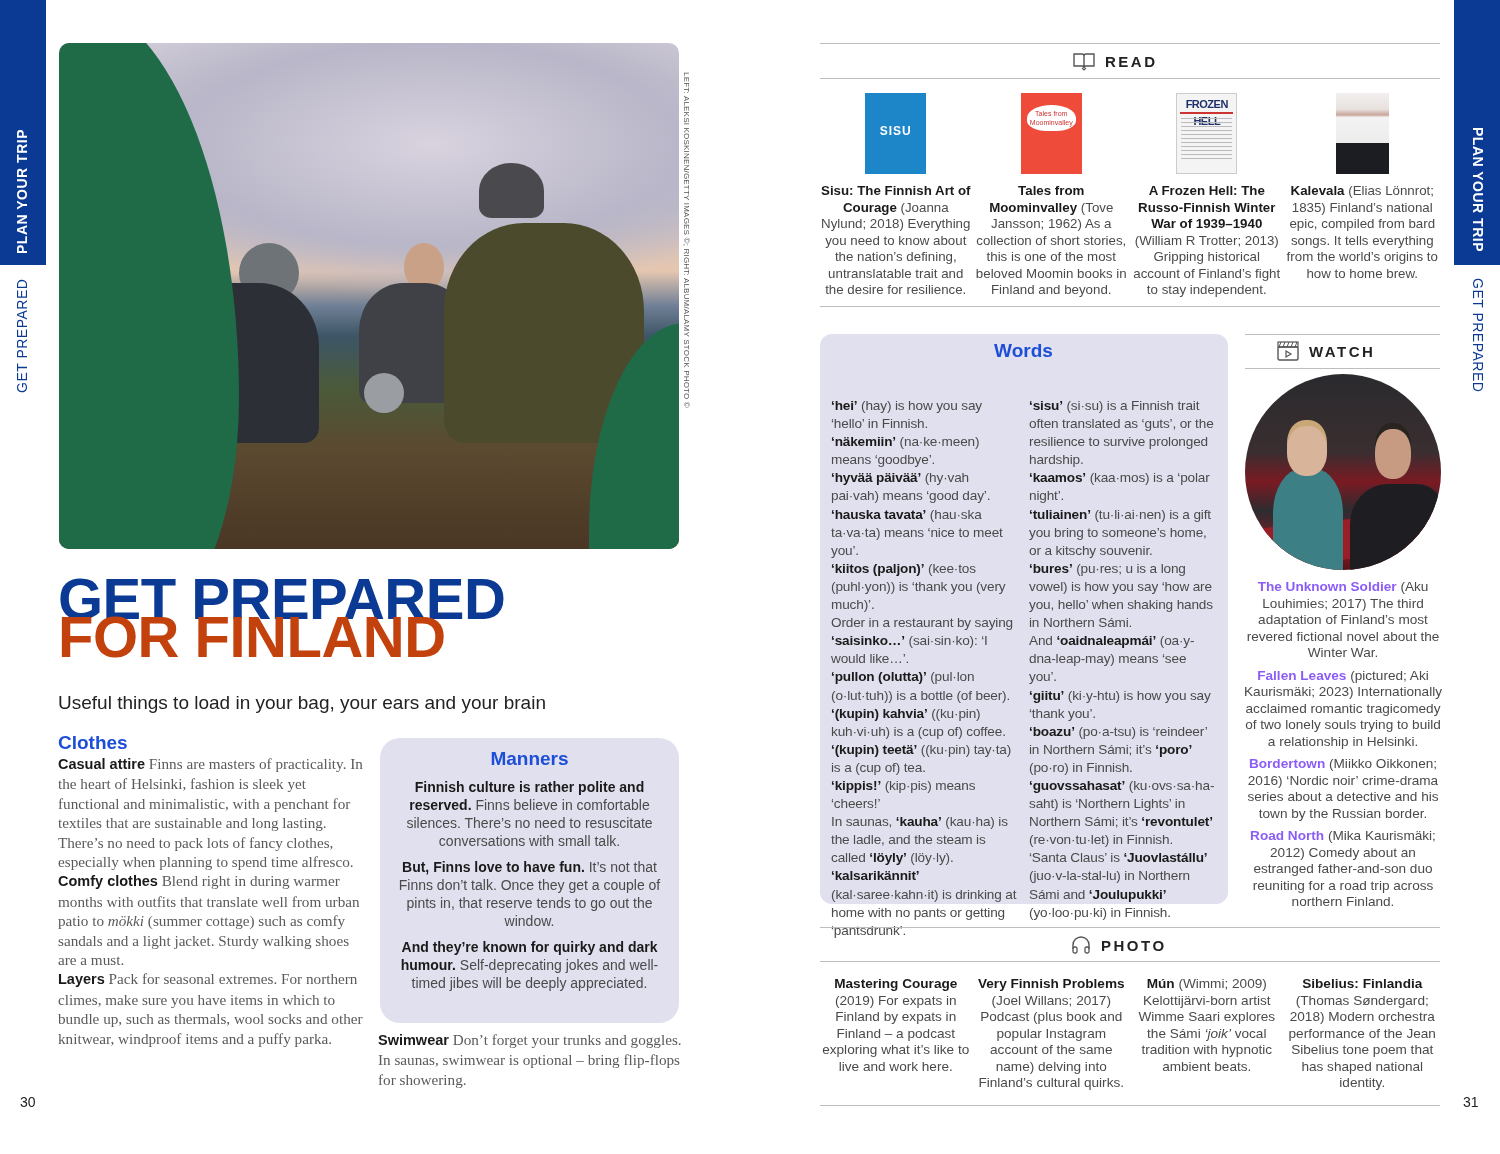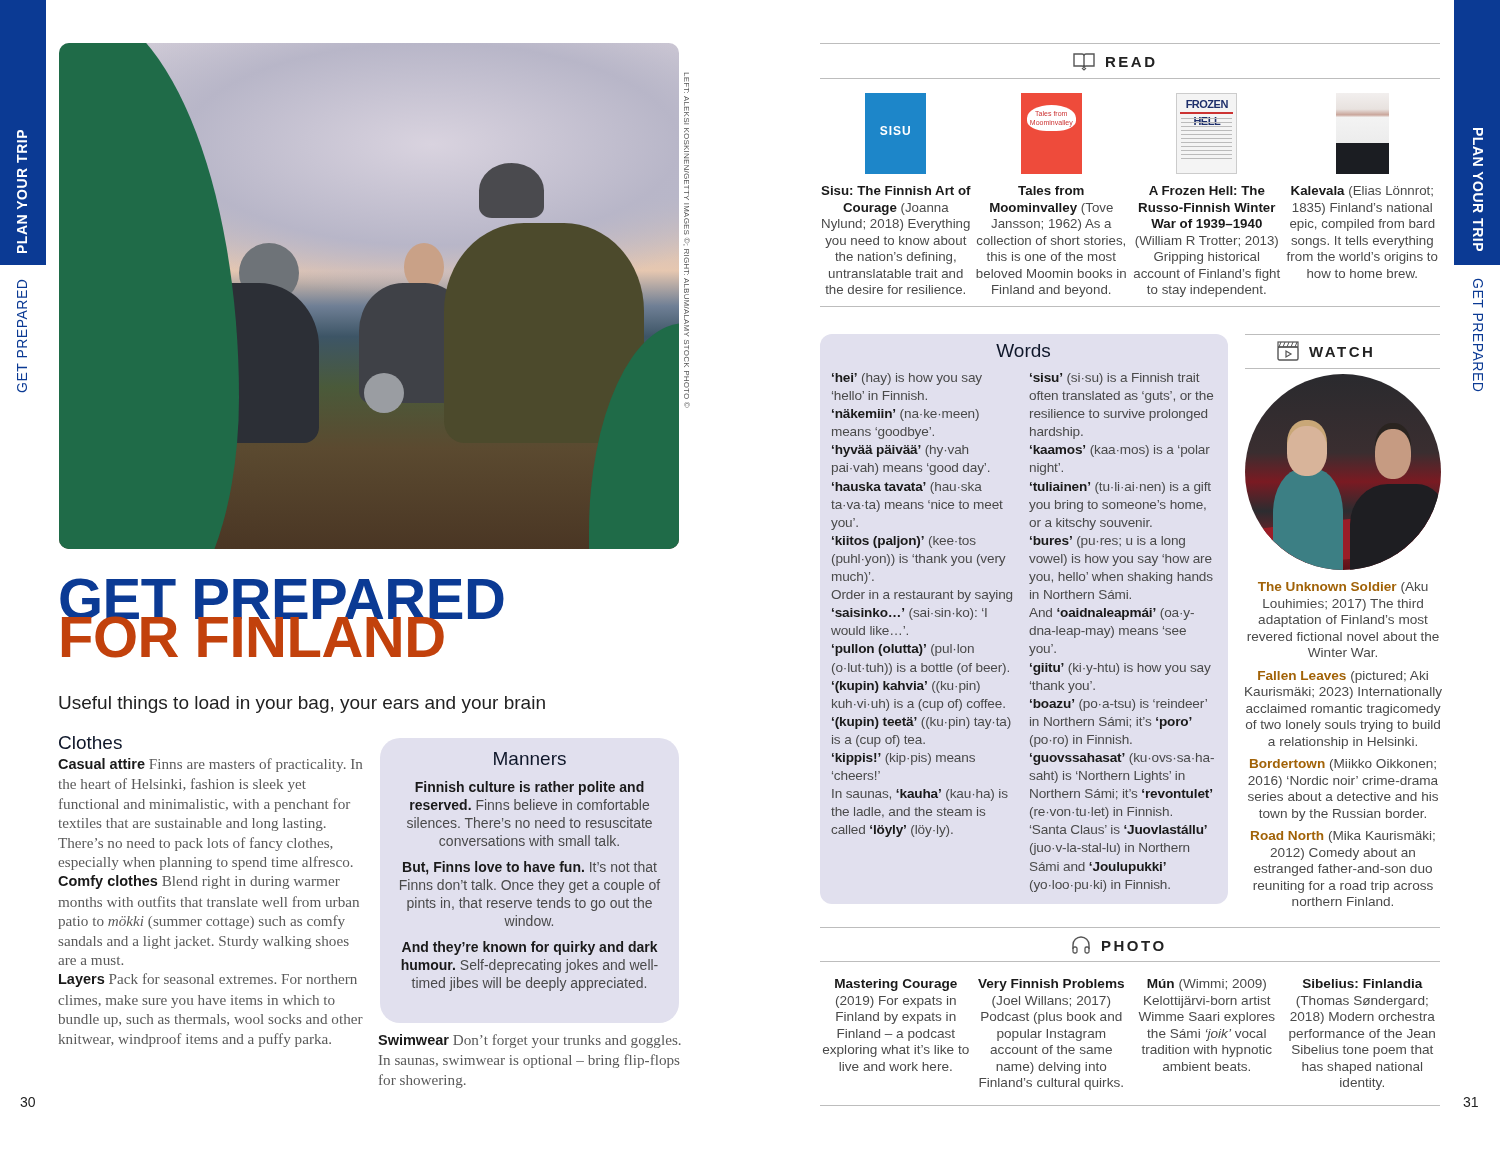--- a/index.html
+++ b/index.html
@@ -28,21 +28,21 @@
   .photo .tent-r { position: absolute; right: -30px; top: 280px; width: 120px; height: 260px; background: #1f6b48; border-radius: 80% 0 0 0; }
   .photo-credit { position: absolute; left: 683px; top: 72px; font-size: 8px; color: #555; white-space: nowrap; transform-origin: 0 0; transform: rotate(90deg) translateY(-8px); letter-spacing: 0.2px; }
   .person { position: absolute; border-radius: 50%; }
 
   
   .title-1 { position: absolute; left: 58px; top: 570px; font-size: 58px; font-weight: bold; color: #0b3a94; letter-spacing: -0.5px; line-height: 1; }
   .title-2 { position: absolute; left: 58px; top: 608px; font-size: 58px; font-weight: bold; color: #c2410c; letter-spacing: -0.5px; line-height: 1; }
   .subtitle { position: absolute; left: 58px; top: 692px; font-size: 19px; color: #222; }
 
   
-  .section-head { font-size: 19px; font-weight: normal; color: #0f172a; }
+  .section-head { font-size: 19px; font-weight: bold; color: #1d4ed8; }
   .clothes { position: absolute; left: 58px; top: 732px; width: 305px; }
   .serif-p { font-family: "Liberation Serif", serif; font-size: 15.2px; line-height: 19.4px; color: #5a5a5a; }
   .serif-p b { font-family: "Liberation Sans", sans-serif; font-weight: bold; color: #1a1a1a; font-size: 14.5px; }
   .serif-p i { font-style: italic; }
 
   
   .manners { position: absolute; left: 380px; top: 738px; width: 299px; height: 285px; background: #e1e0ee; border-radius: 20px; padding: 10px 14px; text-align: center; }
   .manners .section-head { margin-bottom: 8px; }
   .manners p { font-size: 14px; line-height: 18px; color: #4a4a4a; margin-bottom: 8px; }
   .manners p b { color: #1a1a1a; }
@@ -66,34 +66,34 @@
   .cover.frozen { background: #f4f4f4; border: 1px solid #ccc; }
   .cover.frozen span { position: absolute; left: 2px; right: 2px; top: 2px; font-size: 11px; font-weight: bold; color: #1e2f6b; letter-spacing: -0.5px; }
   .cover.frozen i { position: absolute; left: 3px; right: 3px; top: 18px; height: 2px; background: #c33; }
   .cover.frozen em { position: absolute; left: 4px; right: 4px; top: 24px; height: 44px; background: repeating-linear-gradient(180deg, #bbb 0 1px, transparent 1px 4px); }
   .cover.kalevala { background: linear-gradient(180deg, #f2efee 0%, #e8e2df 20%, #c9a59a 27%, #f3f3f3 30%, #ececec 62%, #1b1d22 62%); width: 53px; }
 
   
   .words { position: absolute; left: 820px; top: 334px; width: 408px; height: 570px; background: #e1e0ee; border-radius: 12px; padding: 6px 12px 0 11px; }
   .words .section-head { text-align: center; margin-bottom: 7px; }
   .words .cols { display: flex; gap: 11px; }
-  .words .col { width: 188px; font-size: 13.6px; line-height: 18.1px; color: #4a4a4a; letter-spacing: -0.15px; }
+  .words .col { width: 188px; font-size: 13.6px; line-height: 18.1px; color: #4a4a4a; letter-spacing: -0.15px; margin-top: 28px; }
   .words .col p b { color: #1a1a1a; }
 
   
   .watch-photo { position: absolute; left: 1245px; top: 374px; width: 196px; height: 196px; border-radius: 50%; overflow: hidden;
     background: linear-gradient(180deg, #2a2a2e 0%, #3a2e30 40%, #7a1a22 55%, #2c2c30 70%, #8a1c24 88%, #5a1018 100%); }
   .watch-photo .w1 { position: absolute; left: 28px; top: 95px; width: 70px; height: 110px; background: #3c7f84; border-radius: 40% 40% 0 0; }
   .watch-photo .w1h { position: absolute; left: 42px; top: 52px; width: 40px; height: 50px; background: #d8b49a; border-radius: 45%; box-shadow: 0 -6px 0 #c9a777; }
   .watch-photo .m1 { position: absolute; left: 105px; top: 110px; width: 95px; height: 100px; background: #1e1e22; border-radius: 40% 30% 0 0; }
   .watch-photo .m1h { position: absolute; left: 130px; top: 55px; width: 36px; height: 50px; background: #c69b82; border-radius: 45%; box-shadow: 0 -6px 0 #2a2420; }
   .watch-photo .seat { position: absolute; left: 0; right: 0; bottom: 0; height: 40px; background: #9b1d27; transform: skewY(-6deg); transform-origin: left; }
   .watch-list { position: absolute; left: 1243px; top: 579px; width: 200px; text-align: center; font-size: 13.6px; line-height: 16.5px; color: #4a4a4a; }
   .watch-list p { margin-bottom: 6px; }
-  .watch-list b { color: #a16207; }
+  .watch-list b { color: #8b5cf6; }
 
   
   .listen-grid { position: absolute; left: 818px; top: 976px; width: 622px; display: flex; }
   .pod { width: 155.5px; text-align: center; font-size: 13.6px; line-height: 16.5px; color: #4a4a4a; padding: 0 2px; }
   .pod b { color: #1a1a1a; }
   .pod i { font-style: italic; }
 </style>
 </head>
 <body>
 
@@ -184,20 +184,21 @@
       <p><b>‘näkemiin’</b><span> (na·ke·meen) means ‘goodbye’.</span></p>
       <p><b>‘hyvää päivää’</b><span> (hy·vah pai·vah) means ‘good day’.</span></p>
       <p><b>‘hauska tavata’</b><span> (hau·ska ta·va·ta) means ‘nice to meet you’.</span></p>
       <p><b>‘kiitos (paljon)’</b><span> (kee·tos (puhl·yon)) is ‘thank you (very much)’.</span></p>
       <p><span>Order in a restaurant by saying </span><b>‘saisinko…’</b><span> (sai·sin·ko): ‘I would like…’.</span></p>
       <p><b>‘pullon (olutta)’</b><span> (pul·lon (o·lut·tuh)) is a bottle (of beer).</span></p>
       <p><b>‘(kupin) kahvia’</b><span> ((ku·pin) kuh·vi·uh) is a (cup of) coffee.</span></p>
       <p><b>‘(kupin) teetä’</b><span> ((ku·pin) tay·ta) is a (cup of) tea.</span></p>
       <p><b>‘kippis!’</b><span> (kip·pis) means ‘cheers!’</span></p>
       <p><span>In saunas, </span><b>‘kauha’</b><span> (kau·ha) is the ladle, and the steam is called </span><b>‘löyly’</b><span> (löy·ly).</span></p>
+      <p><b>‘kalsarikännit’</b><br><span> (kal·saree·kahn·it) is drinking at home with no pants or getting ‘pantsdrunk’.</span></p>
     </div>
     <div class="col">
       <p><b>‘sisu’</b><span> (si·su) is a Finnish trait often translated as ‘guts’, or the resilience to survive prolonged hardship.</span></p>
       <p><b>‘kaamos’</b><span> (kaa·mos) is a ‘polar night’.</span></p>
       <p><b>‘tuliainen’</b><span> (tu·li·ai·nen) is a gift you bring to someone’s home, or a kitschy souvenir.</span></p>
       <p><b>‘bures’</b><span> (pu·res; u is a long vowel) is how you say ‘how are you, hello’ when shaking hands in Northern Sámi.</span></p>
       <p><span>And </span><b>‘oaidnaleapmái’</b><span> (oa·y-dna-leap-may) means ‘see you’.</span></p>
       <p><b>‘giitu’</b><span> (ki·y-htu) is how you say ‘thank you’.</span></p>
       <p><b>‘boazu’</b><span> (po·a-tsu) is ‘reindeer’ in Northern Sámi; it’s </span><b>‘poro’</b><span> (po·ro) in Finnish.</span></p>
       <p><b>‘guovssahasat’</b><span> (ku·ovs·sa·ha-saht) is ‘Northern Lights’ in Northern Sámi; it’s </span><b>‘revontulet’</b><span> (re·von·tu·let) in Finnish.</span></p>

